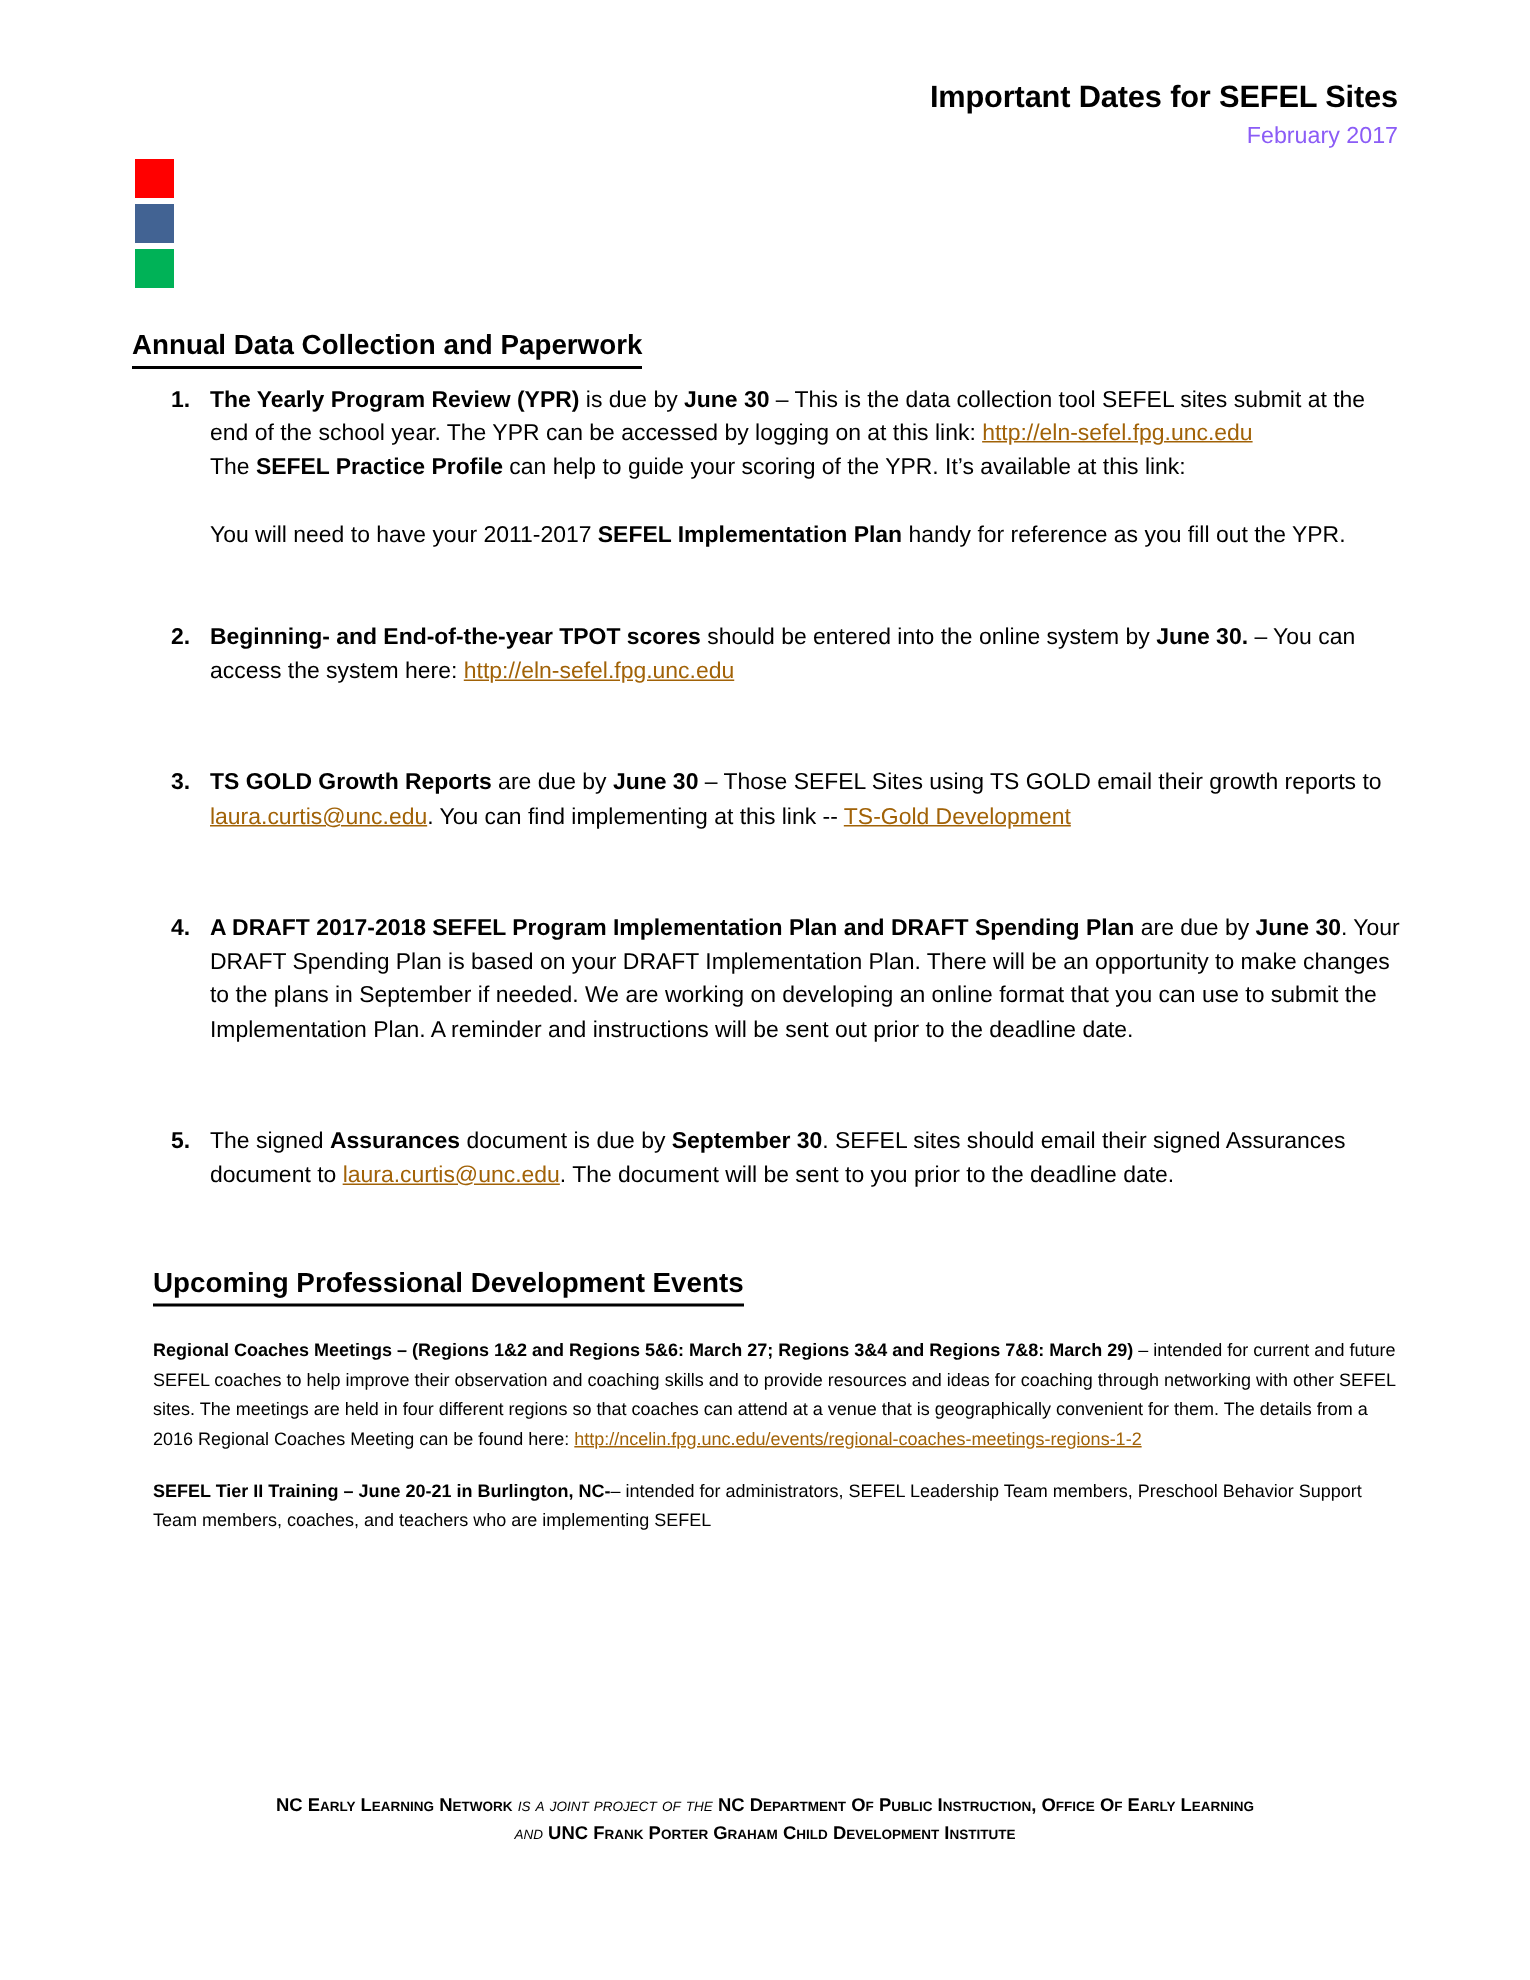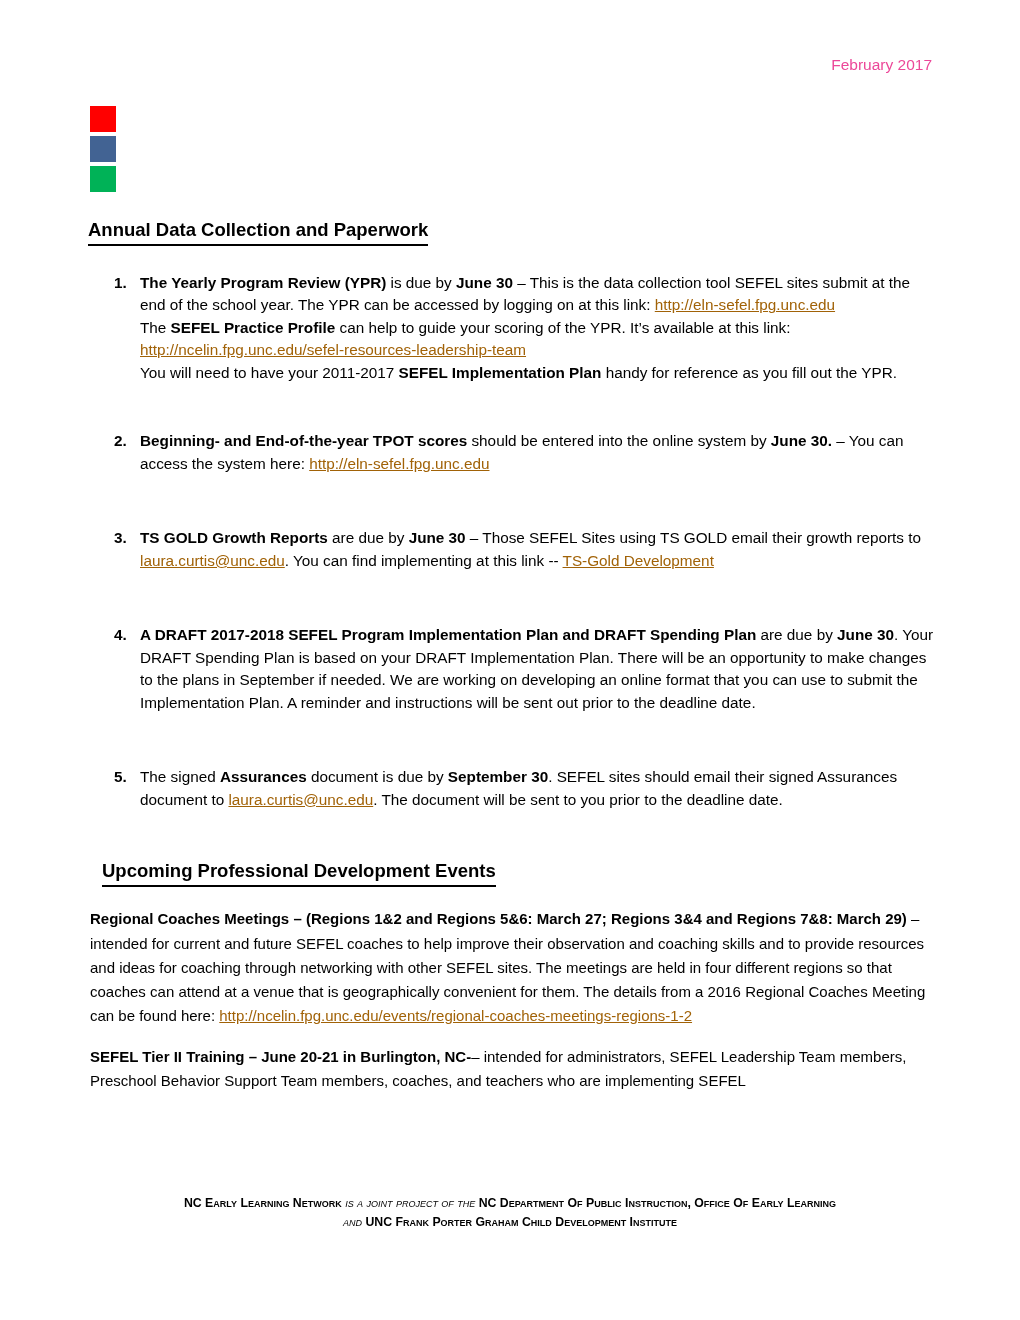--- a/index.html
+++ b/index.html
@@ -31,21 +31,21 @@
   .header-title {
     font-size: 20.5px;
     font-weight: bold;
     letter-spacing: -0.1px;
     color: #000;
     line-height: 1.25;
   }
   .header-subtitle {
     font-size: 15.5px;
     font-weight: normal;
-    color: #ec4899;
+    color: #8b5cf6;
     margin-top: 4px;
     line-height: 1.2;
   }
 
   
   .logo {
     position: absolute;
     left: 90px;
     top: 106px;
     width: 26px;
@@ -70,21 +70,21 @@
   h2.section-heading {
     font-size: 18.5px;
     font-weight: bold;
     margin: 0;
     padding: 0;
     line-height: 1.35;
     display: inline-block;
     border-bottom: 2px solid #000;
     padding-bottom: 1px;
   }
-  .heading-wrap { margin-bottom: 26px; }
+  .heading-wrap { margin-bottom: 10px; }
   .heading-wrap-2 { margin-top: 48px; margin-bottom: 20px; padding-left: 14px; }
 
   ol.list {
     margin: 0;
     padding: 0;
     list-style: none;
   }
   ol.list > li {
     position: relative;
     padding-left: 52px;
@@ -103,23 +103,23 @@
   .li-gap-xl { margin-bottom: 52px !important; }
 
   b, strong { font-weight: bold; }
   a.link {
     color: #a16207;
     text-decoration: underline;
     word-break: break-word;
   }
 
   .para {
-    font-size: 15px;
+    font-size: 12px;
     line-height: 1.62;
-    margin: 0 0 16px 0;
+    margin: 0 0 16px 12px;
     padding-left: 2px;
   }
 
   
   .footer {
     position: absolute;
     left: 88px;
     right: 88px;
     top: 1194px;
     text-align: center;
@@ -135,20 +135,21 @@
     font-variant: small-caps;
     text-align: center;
   }
 </style>
 </head>
 <body>
 
 <div class="page">
 
   <div class="header">
+    <div class="header-title">Important Dates for SEFEL Sites</div>
     <div class="header-subtitle">February 2017</div>
   </div>
 
   <div class="logo">
     <span class="logo-block logo-red"></span>
     <span class="logo-block logo-blue"></span>
     <span class="logo-block logo-green"></span>
   </div>
 
   <div class="content">
@@ -156,21 +157,21 @@
     <div class="heading-wrap">
       <h2 class="section-heading">Annual Data Collection and Paperwork</h2>
     </div>
 
     <ol class="list">
 
       <li class="li-gap-lg">
         <span class="num">1.</span>
         <b>The Yearly Program Review (YPR)</b><span> is due by </span><b>June 30</b><span> – This is the data collection tool SEFEL sites submit at the end of the school year. The YPR can be accessed by logging on at this link: </span><a class="link" href="#">http://eln-sefel.fpg.unc.edu</a><br>
         <span>The </span><b>SEFEL Practice Profile</b><span> can help to guide your scoring of the YPR.  It’s available at this link:</span><br>
-        <a class="link" href="#">http://ncelin.fpg.unc.edu/sefel-resources-leadership-team</a><br>
+        <br>
         <span>You will need to have your 2011-2017 </span><b>SEFEL Implementation Plan</b><span> handy for reference as you fill out the YPR.</span>
       </li>
 
       <li class="li-gap-xl">
         <span class="num">2.</span>
         <b>Beginning- and End-of-the-year TPOT scores</b><span> should be entered into the online system by </span><b>June 30.</b><span> – You can access the system here: </span><a class="link" href="#">http://eln-sefel.fpg.unc.edu</a>
       </li>
 
       <li class="li-gap-xl">
         <span class="num">3.</span>

